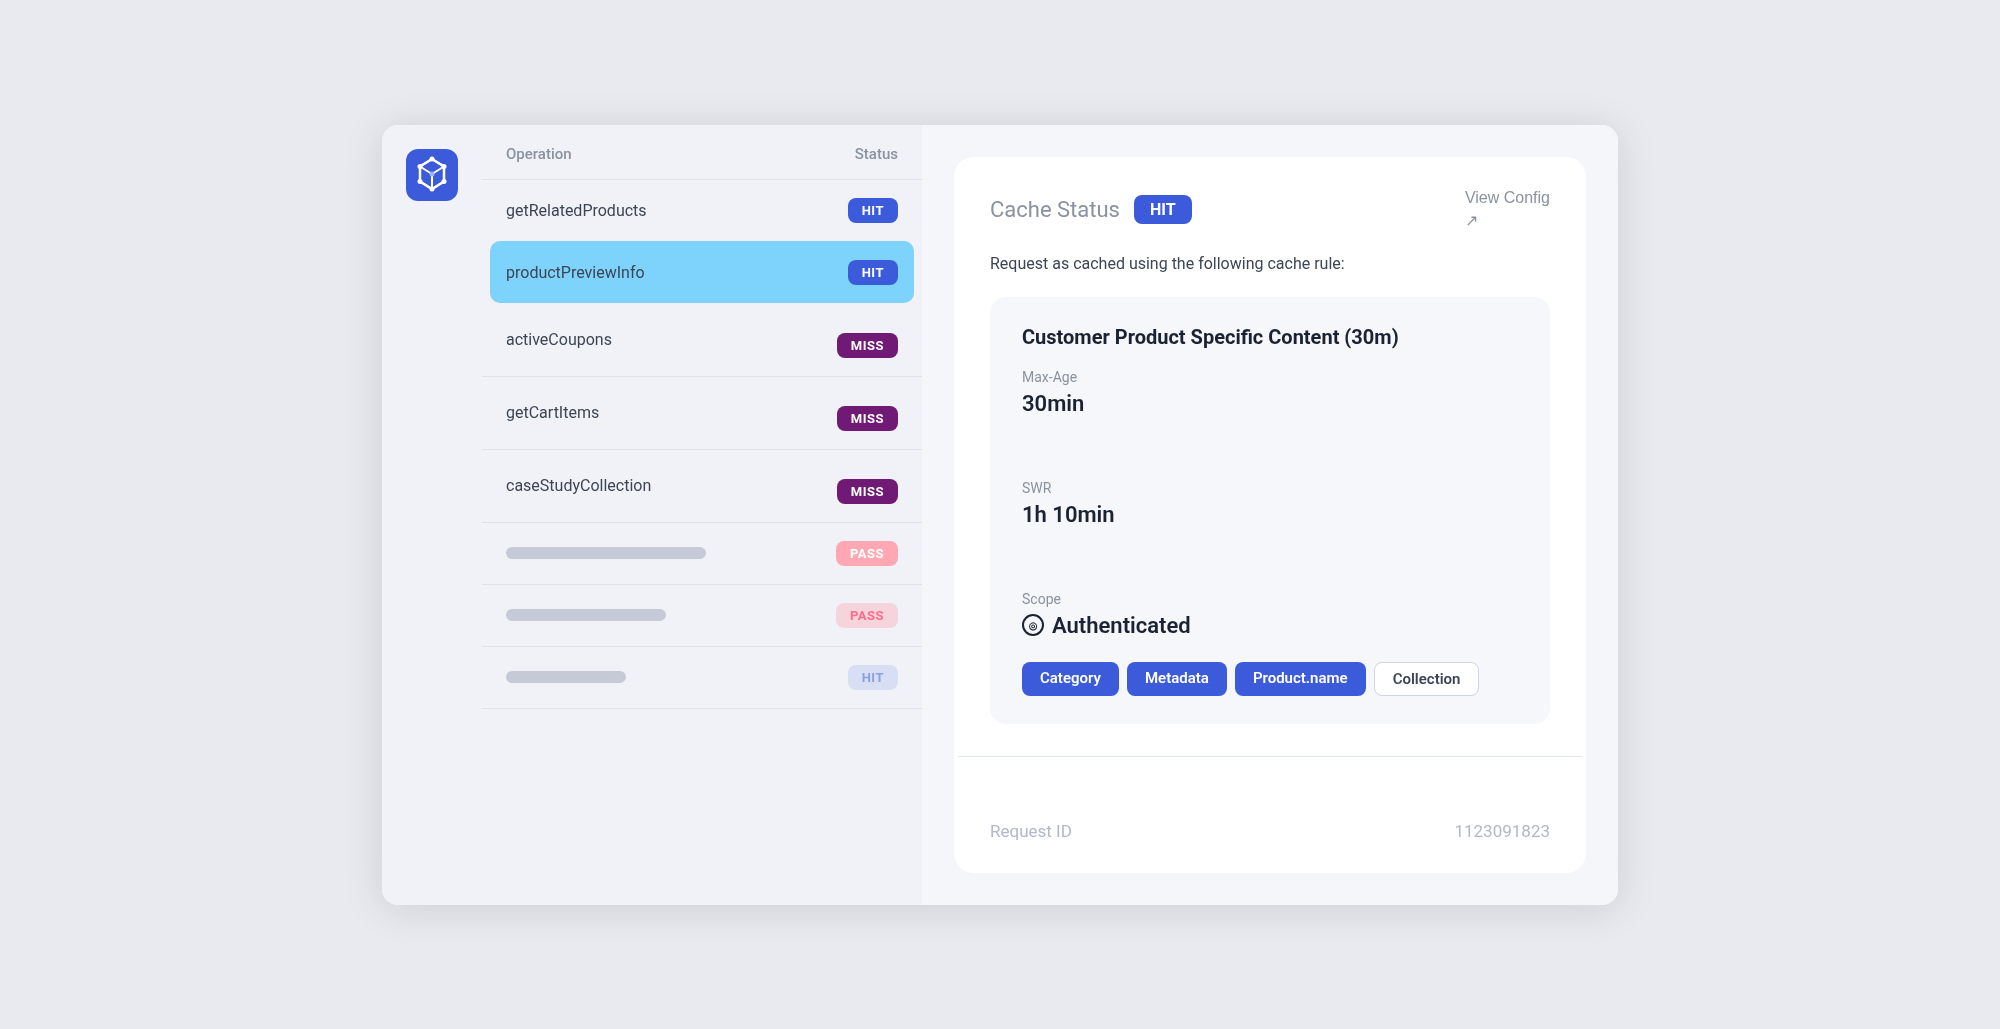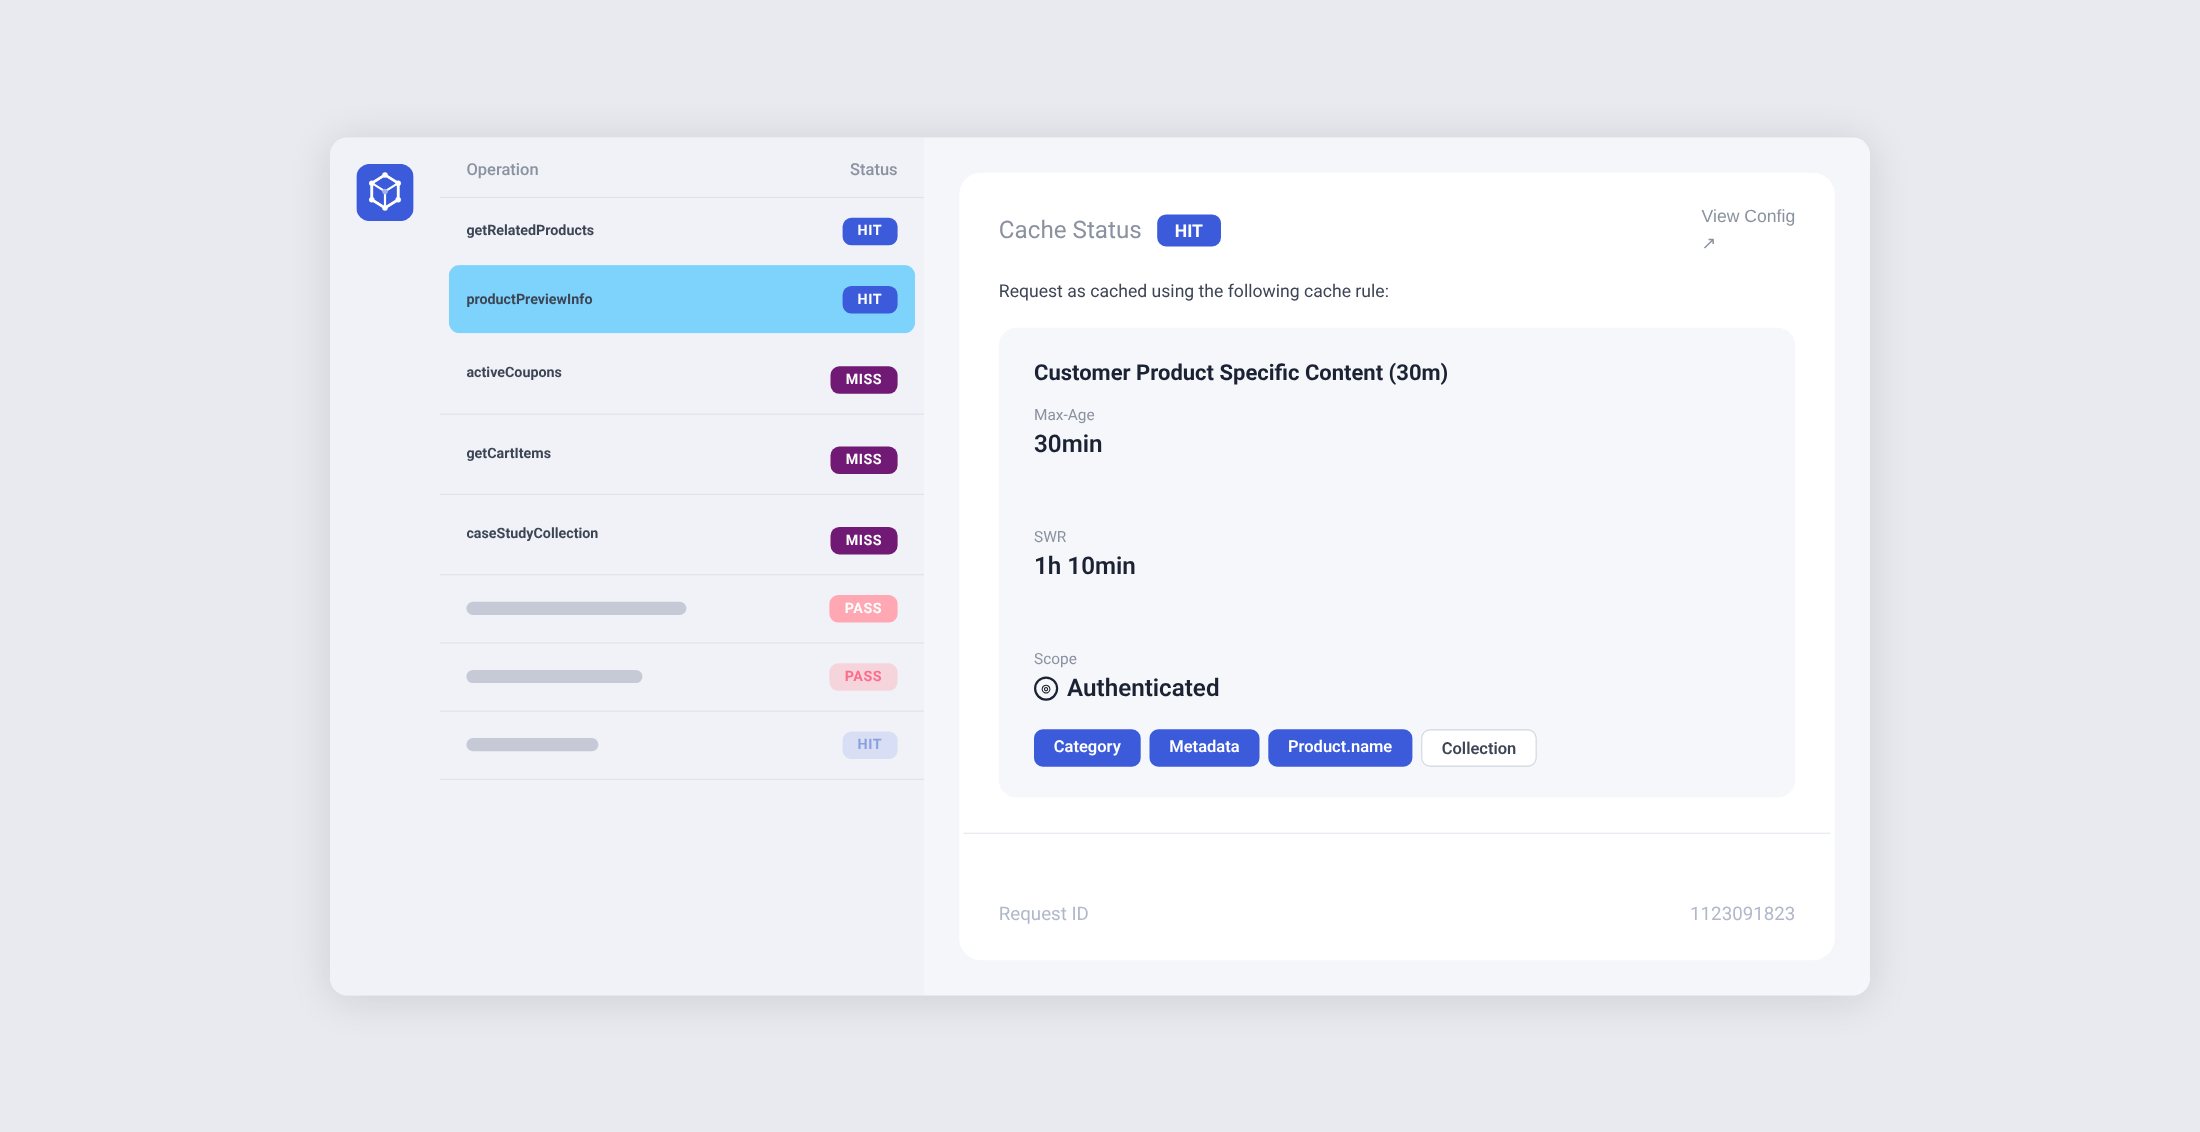--- a/index.html
+++ b/index.html
@@ -8,21 +8,21 @@
       font-family: -apple-system, BlinkMacSystemFont, 'Segoe UI', Roboto, sans-serif;
       display: flex;
       align-items: center;
       justify-content: center;
       min-height: 100vh;
       padding: 20px;
     }
     .app-container {
       background: #f0f2f7;
       border-radius: 16px;
-      width: 1400px;
+      width: 1236px;
       min-height: 780px;
       display: flex;
       overflow: hidden;
       box-shadow: 0 4px 40px rgba(0,0,0,0.12);
     }
 
     
     .sidebar {
       width: 100px;
       background: #f0f2f7;
@@ -67,23 +67,23 @@
       background: #7dd3fc;
       border-radius: 10px;
       border-top-color: transparent;
       margin: 0 8px;
       padding: 18px 16px;
     }
     .table-row.active + .table-row {
       border-top-color: transparent;
     }
     .row-name {
-      font-size: 13px;
+      font-size: 16px;
       color: #3d4555;
-      font-weight: 700;
+      font-weight: 400;
     }
     .row-name.placeholder {
       display: inline-block;
       height: 12px;
       border-radius: 6px;
       background: #c5cad6;
     }
     .badge {
       display: inline-flex;
       align-items: center;

